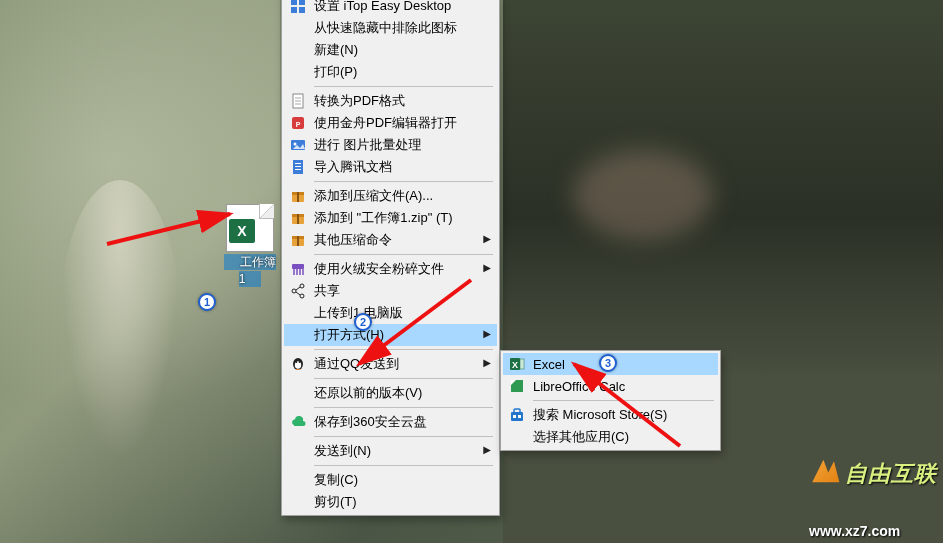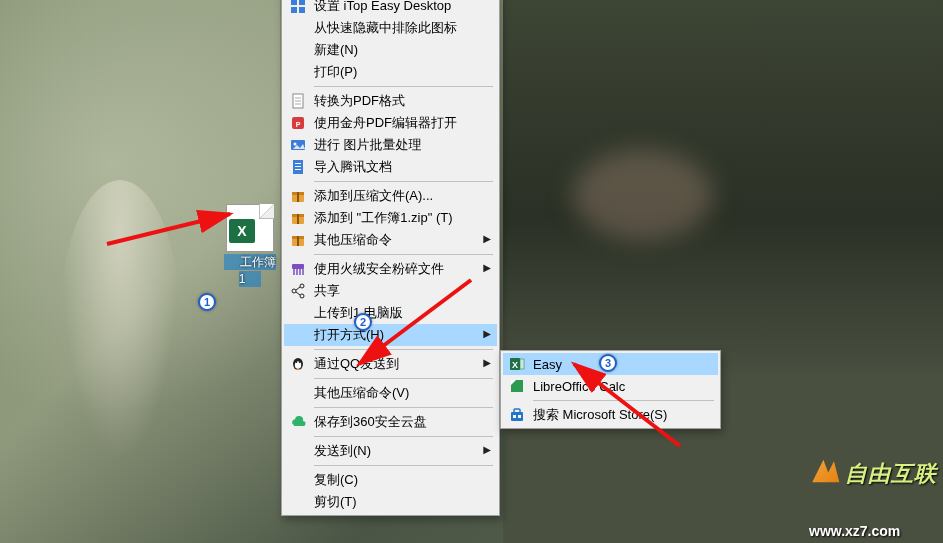--- a/index.html
+++ b/index.html
@@ -269,21 +269,21 @@
           <circle cx="9.7" cy="6" r="1" fill="#222"></circle>
           <path d="M5 13 Q8 15 11 13" fill="#e83"></path>
         </svg>
       </span>
       <span class="lbl">通过QQ发送到</span>
       <span class="arrow">▶</span>
     </div>
     <div class="menu-sep"></div>
     <div class="menu-item">
       <span class="ico"></span>
-      <span class="lbl">其他压缩命令(V)</span>
+      <span class="lbl">还原以前的版本(V)</span>
     </div>
     <div class="menu-sep"></div>
     <div class="menu-item">
       <span class="ico">
         <svg viewBox="0 0 16 16">
           <path d="M4 11a3 3 0 0 1 1-5.8A4 4 0 0 1 13 7a2.5 2.5 0 0 1 0 5H4Z" fill="#2fb36a"></path>
         </svg>
       </span>
       <span class="lbl">保存到360安全云盘</span>
     </div>
@@ -306,21 +306,21 @@
 
 <div class="context-menu sub-menu" id="sub-menu">
     <div class="menu-item highlight">
       <span class="ico">
         <svg viewBox="0 0 16 16">
           <rect x="1" y="2" width="10" height="12" rx="1" fill="#1d7044"></rect>
           <text x="6" y="12" font-size="9" text-anchor="middle" fill="#fff" font-weight="bold">X</text>
           <rect x="11" y="3" width="4" height="10" fill="#cde9da" stroke="#1d7044" stroke-width=".5"></rect>
         </svg>
       </span>
-      <span class="lbl">Easy</span>
+      <span class="lbl">Excel</span>
     </div>
     <div class="menu-item">
       <span class="ico">
         <svg viewBox="0 0 16 16">
           <rect x="2" y="2" width="12" height="12" fill="#2e9950"></rect>
           <path d="M2 2 L7 2 L2 7 Z" fill="#fff"></path>
         </svg>
       </span>
       <span class="lbl">LibreOffice Calc</span>
     </div>
@@ -328,20 +328,24 @@
     <div class="menu-item">
       <span class="ico">
         <svg viewBox="0 0 16 16">
           <rect x="2" y="5" width="12" height="9" rx="1" fill="#2277cc"></rect>
           <rect x="5" y="2" width="6" height="4" rx="1" fill="none" stroke="#2277cc" stroke-width="1.5"></rect>
           <rect x="4" y="8" width="3" height="3" fill="#fff"></rect>
           <rect x="9" y="8" width="3" height="3" fill="#fff"></rect>
         </svg>
       </span>
       <span class="lbl">搜索 Microsoft Store(S)</span>
+    </div>
+    <div class="menu-item">
+      <span class="ico"></span>
+      <span class="lbl">选择其他应用(C)</span>
     </div>
   </div>
 
 <svg class="arrow-line" style="left:105px; top:210px; width:135px; height:38px;">
   <defs>
       <marker id="ah1" markerWidth="10" markerHeight="10" refX="8" refY="3" orient="auto">
         <path d="M0,0 L9,3 L0,6 Z" fill="#e11"></path>
       </marker>
     </defs>
   <line x1="2" y1="34" x2="125" y2="4" stroke="#e11" stroke-width="4" marker-end="url(#ah1)"></line>

